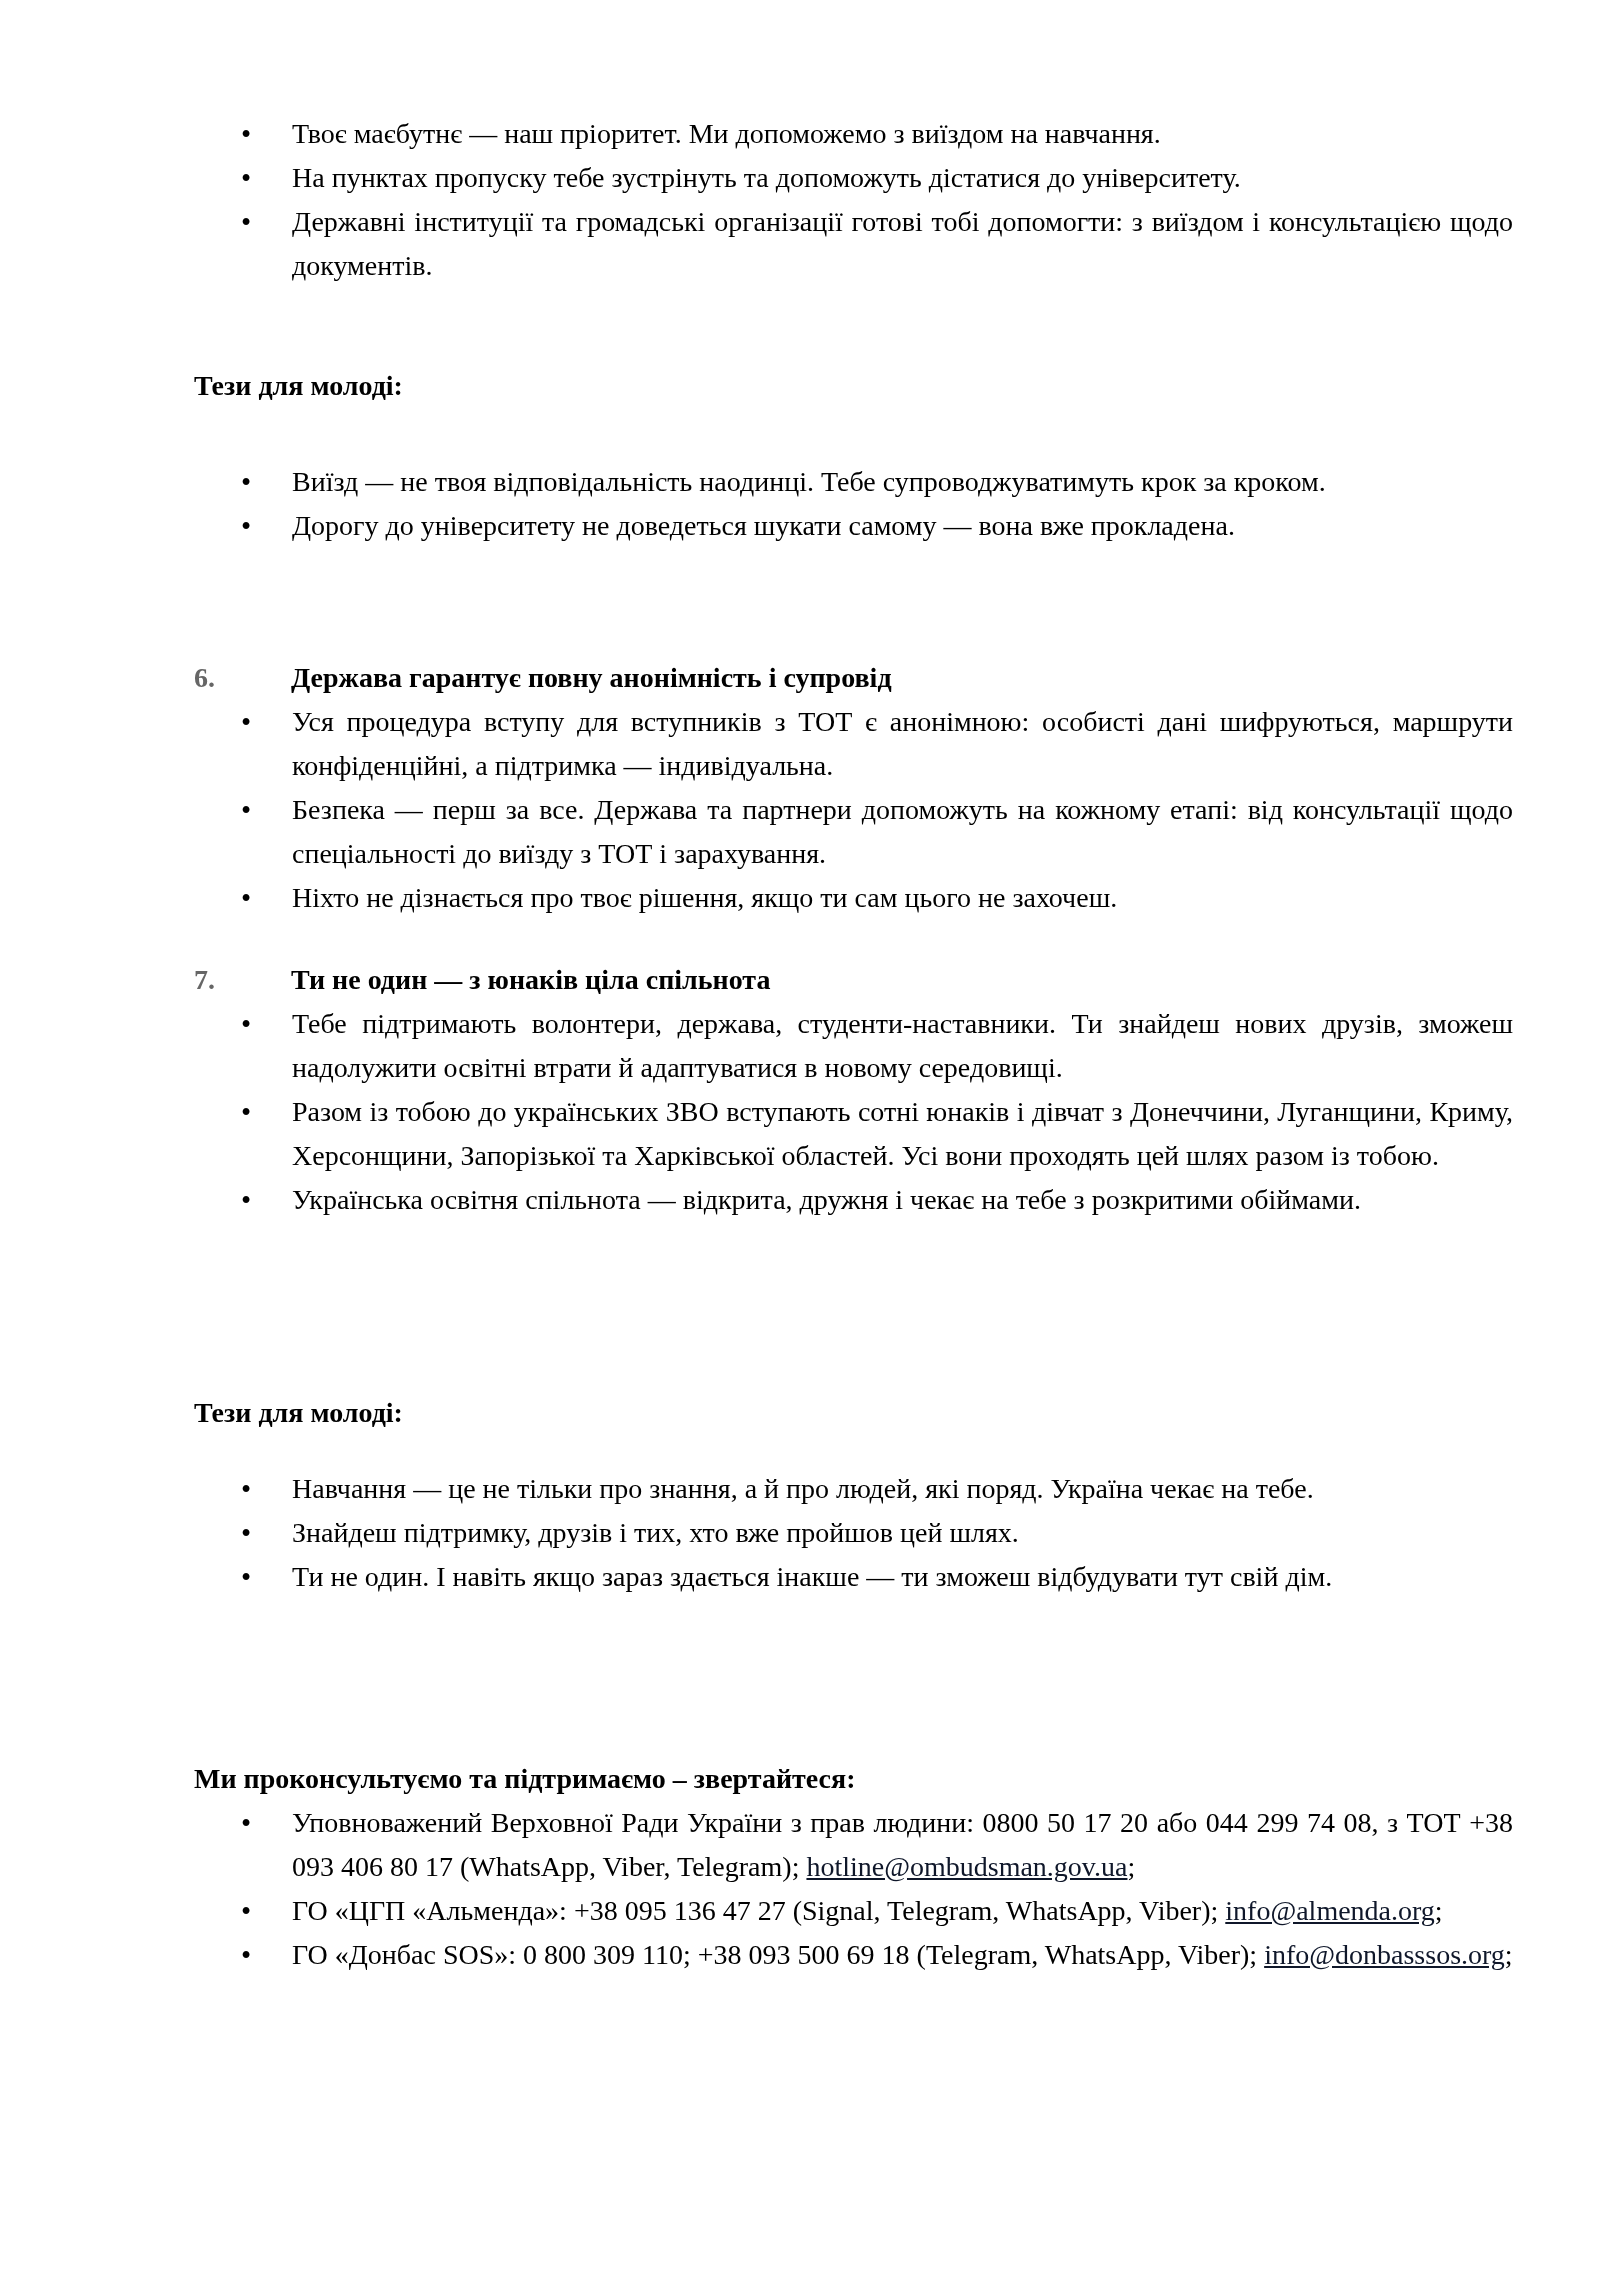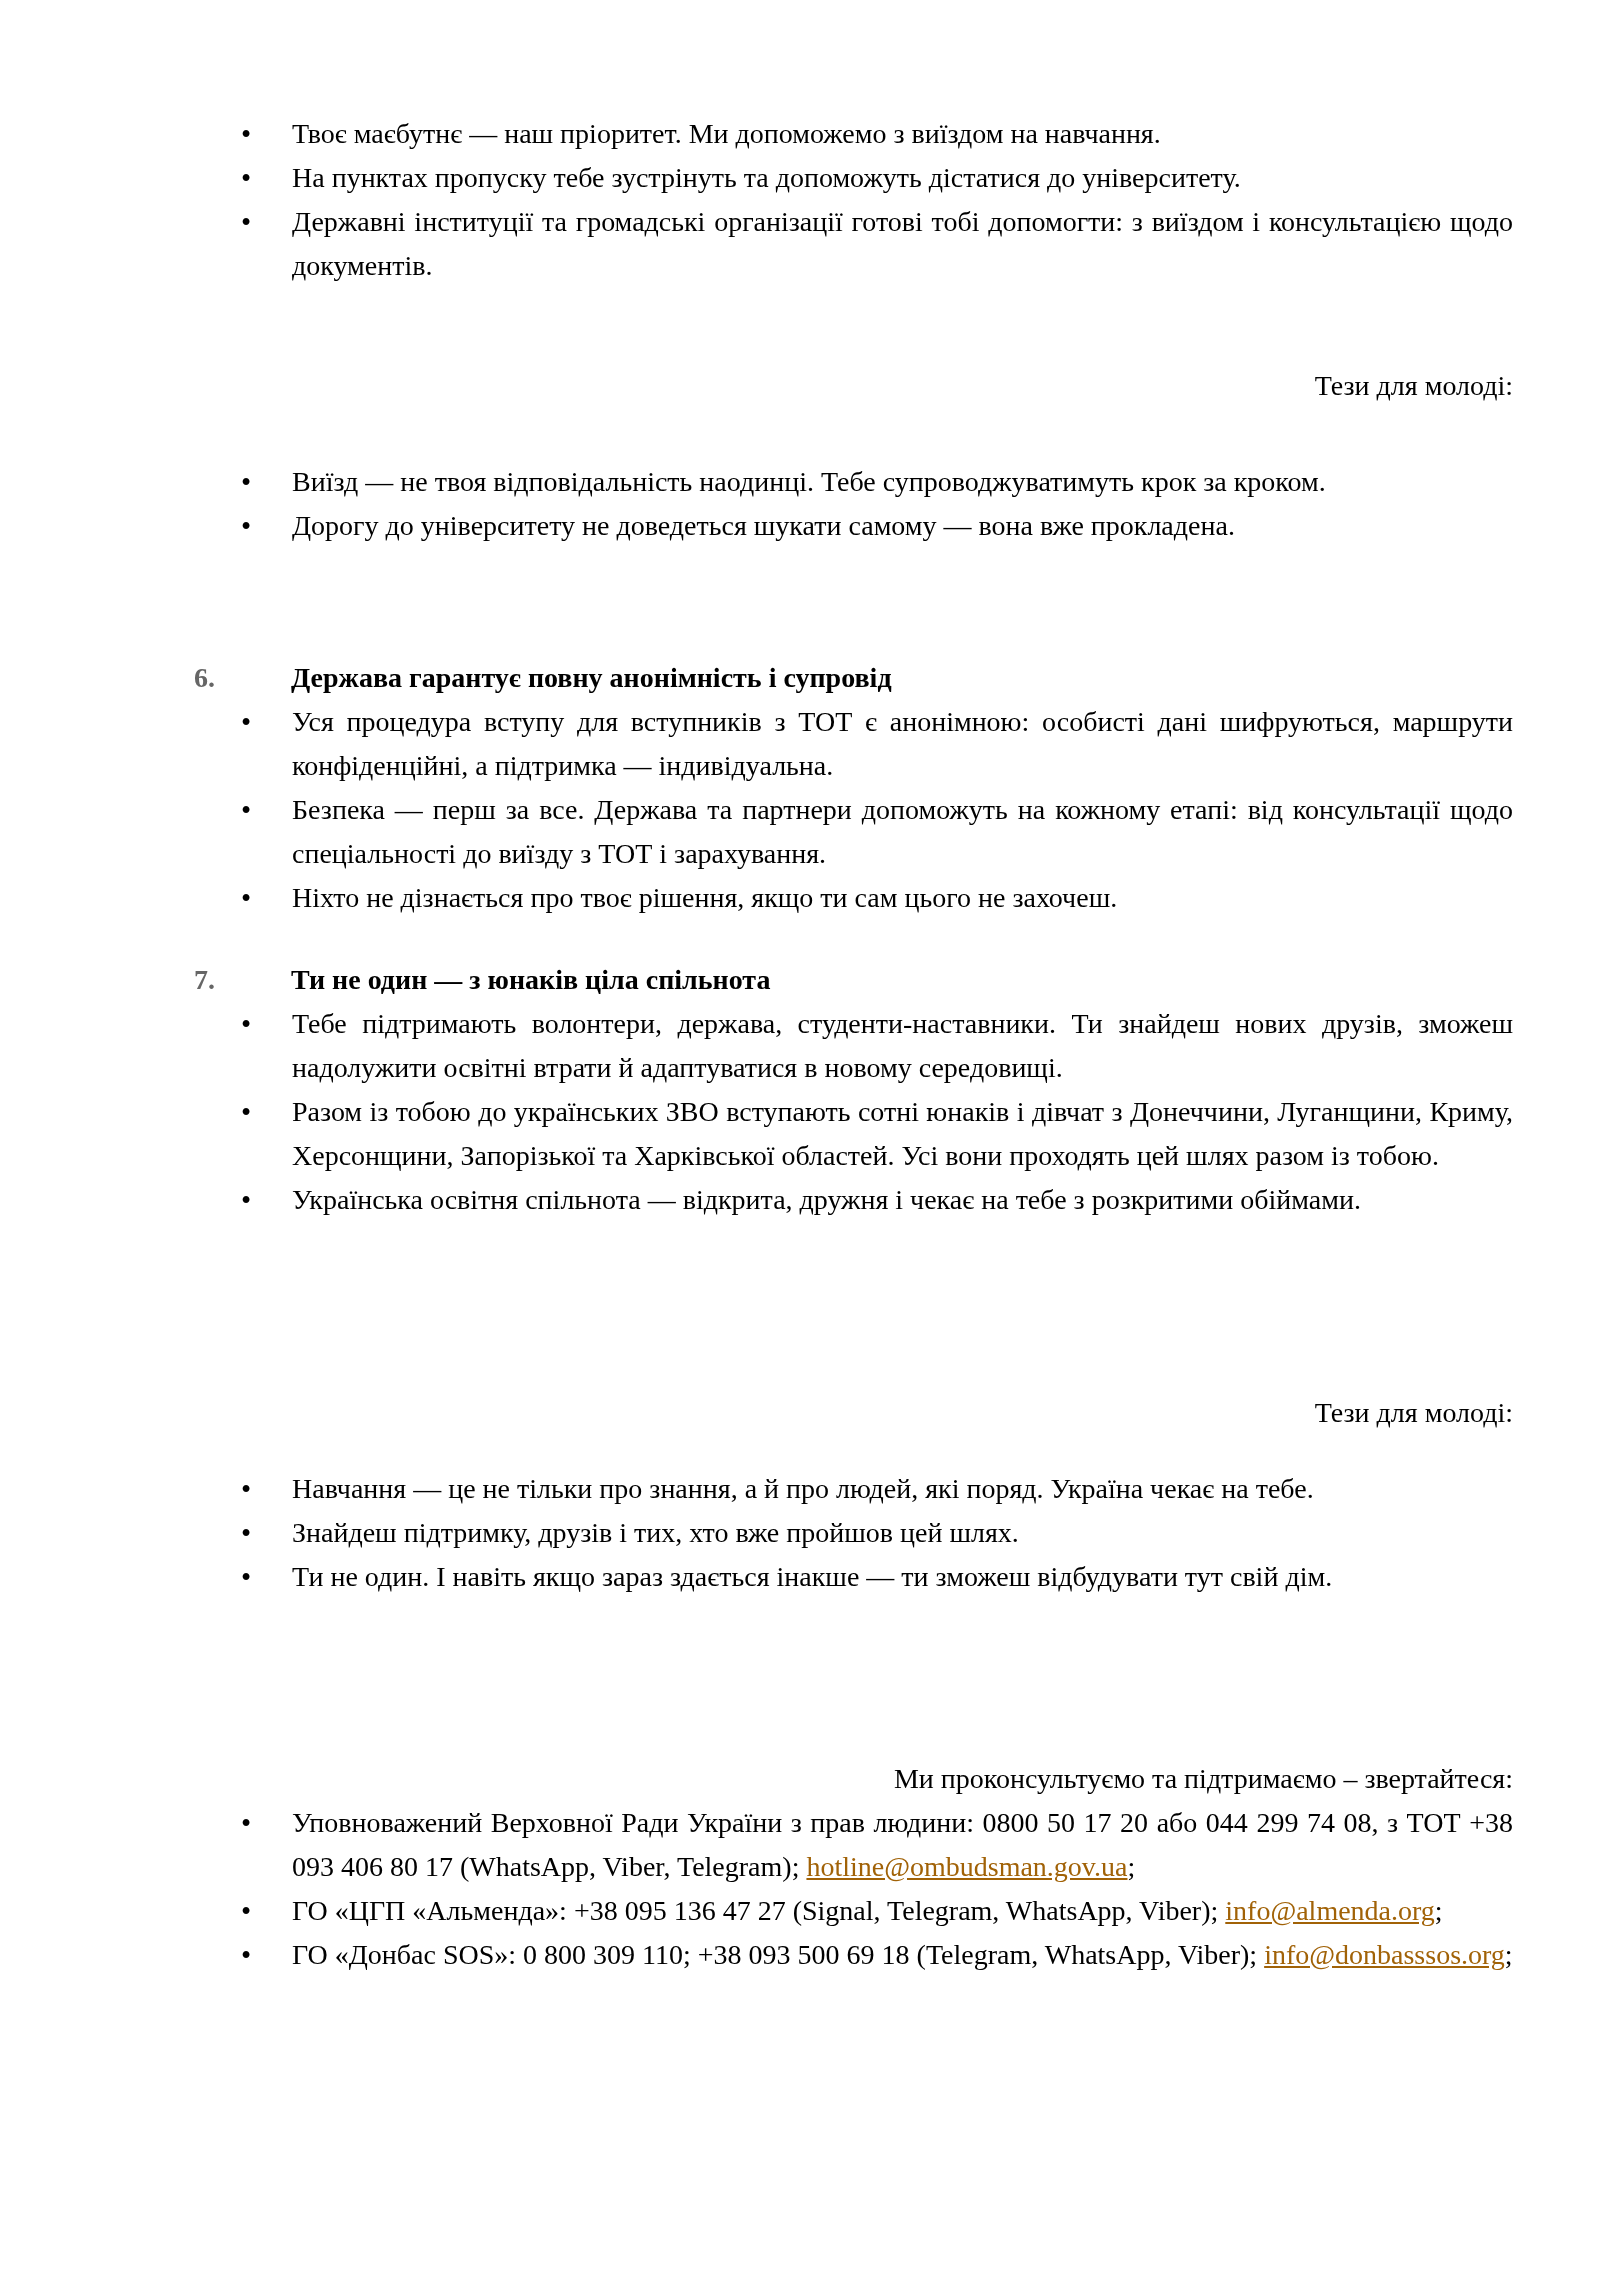--- a/index.html
+++ b/index.html
@@ -11,24 +11,24 @@
   }
   .block { position: absolute; left: 194px; width: 1319px; }
   ul.bl { list-style: none; margin: 0; padding: 0; }
   ul.bl li {
     position: relative; padding-left: 98px; text-align: justify;
   }
   ul.bl li::before {
     content: "\2022"; position: absolute; left: 47px; top: 0;
     font-size: 29px;
   }
-  .heading { font-weight: normal; text-align: right; }
+  .heading { font-weight: bold; }
   .numhead { display: flex; font-weight: bold; }
   .numhead .num { width: 97px; color: #666666; }
-  a.link { color: #a16207; text-decoration: underline; }
+  a.link { color: #0f172a; text-decoration: underline; }
 </style>
 </head>
 <body>
 
 <div class="page">
 
   <div class="block" style="top:112px;">
     <ul class="bl">
       <li>Твоє маєбутнє — наш пріоритет. Ми допоможемо з виїздом на навчання.</li>
       <li>На пунктах пропуску тебе зустрінуть та допоможуть дістатися до університету.</li>

